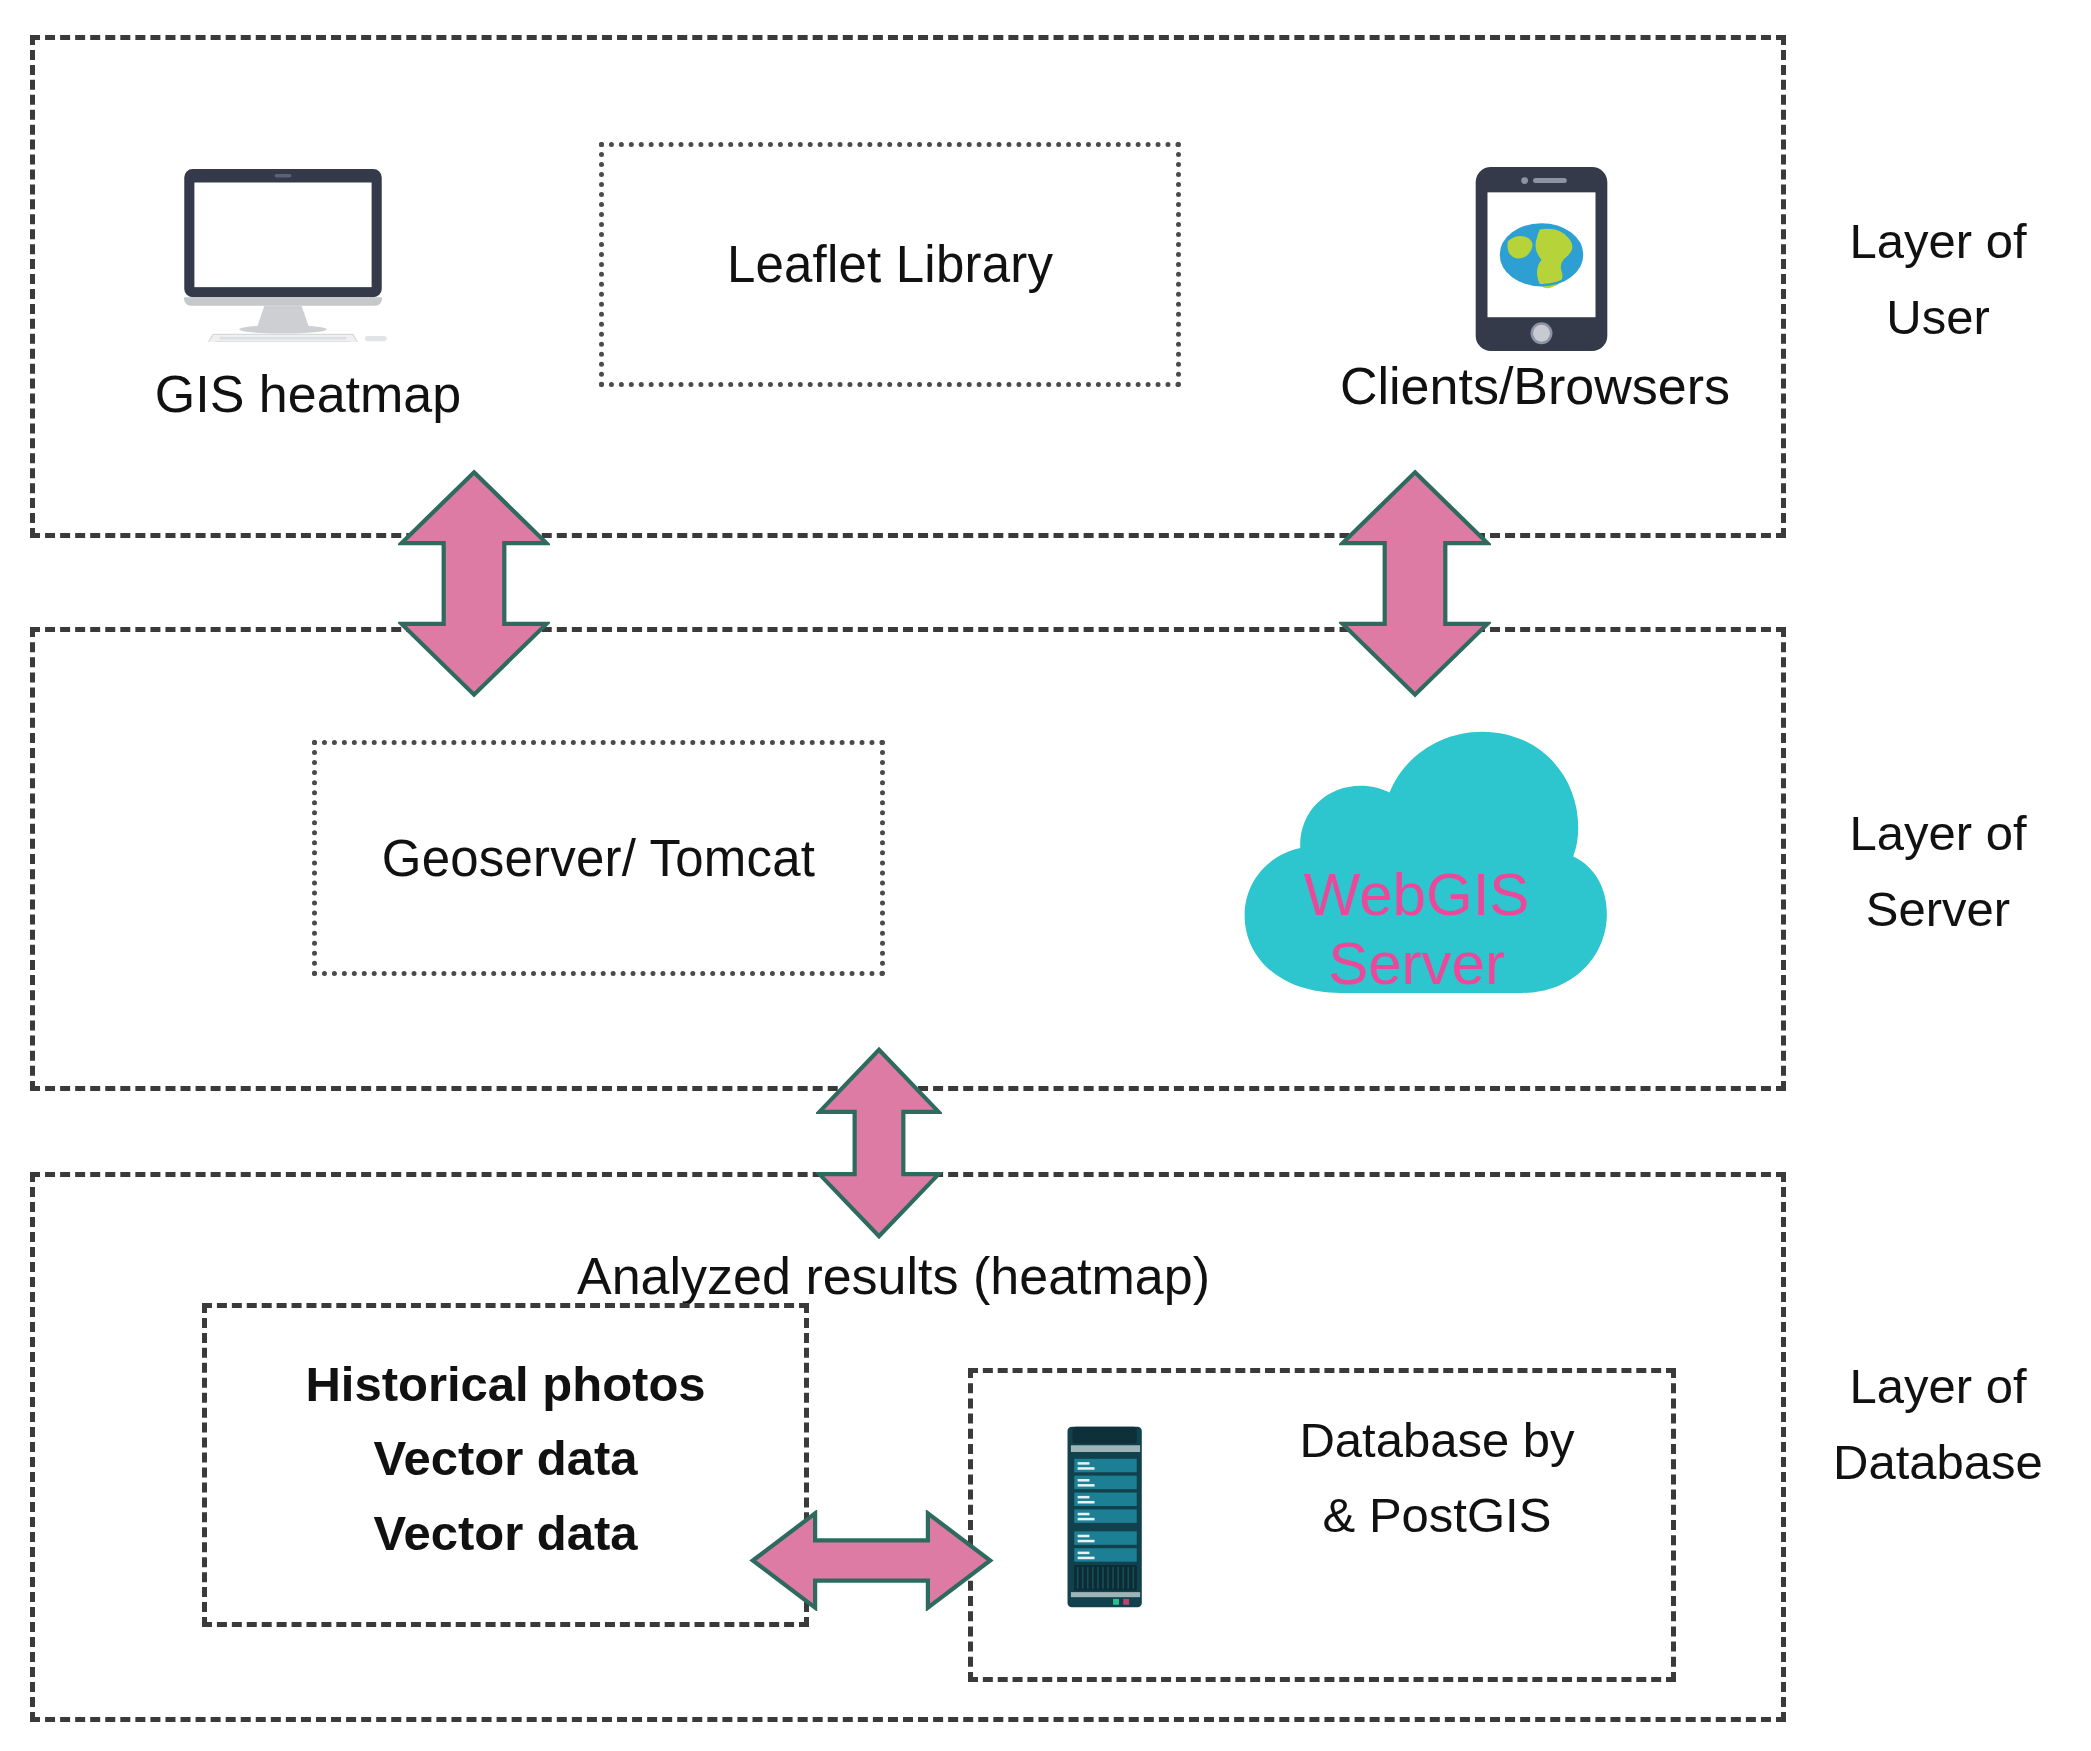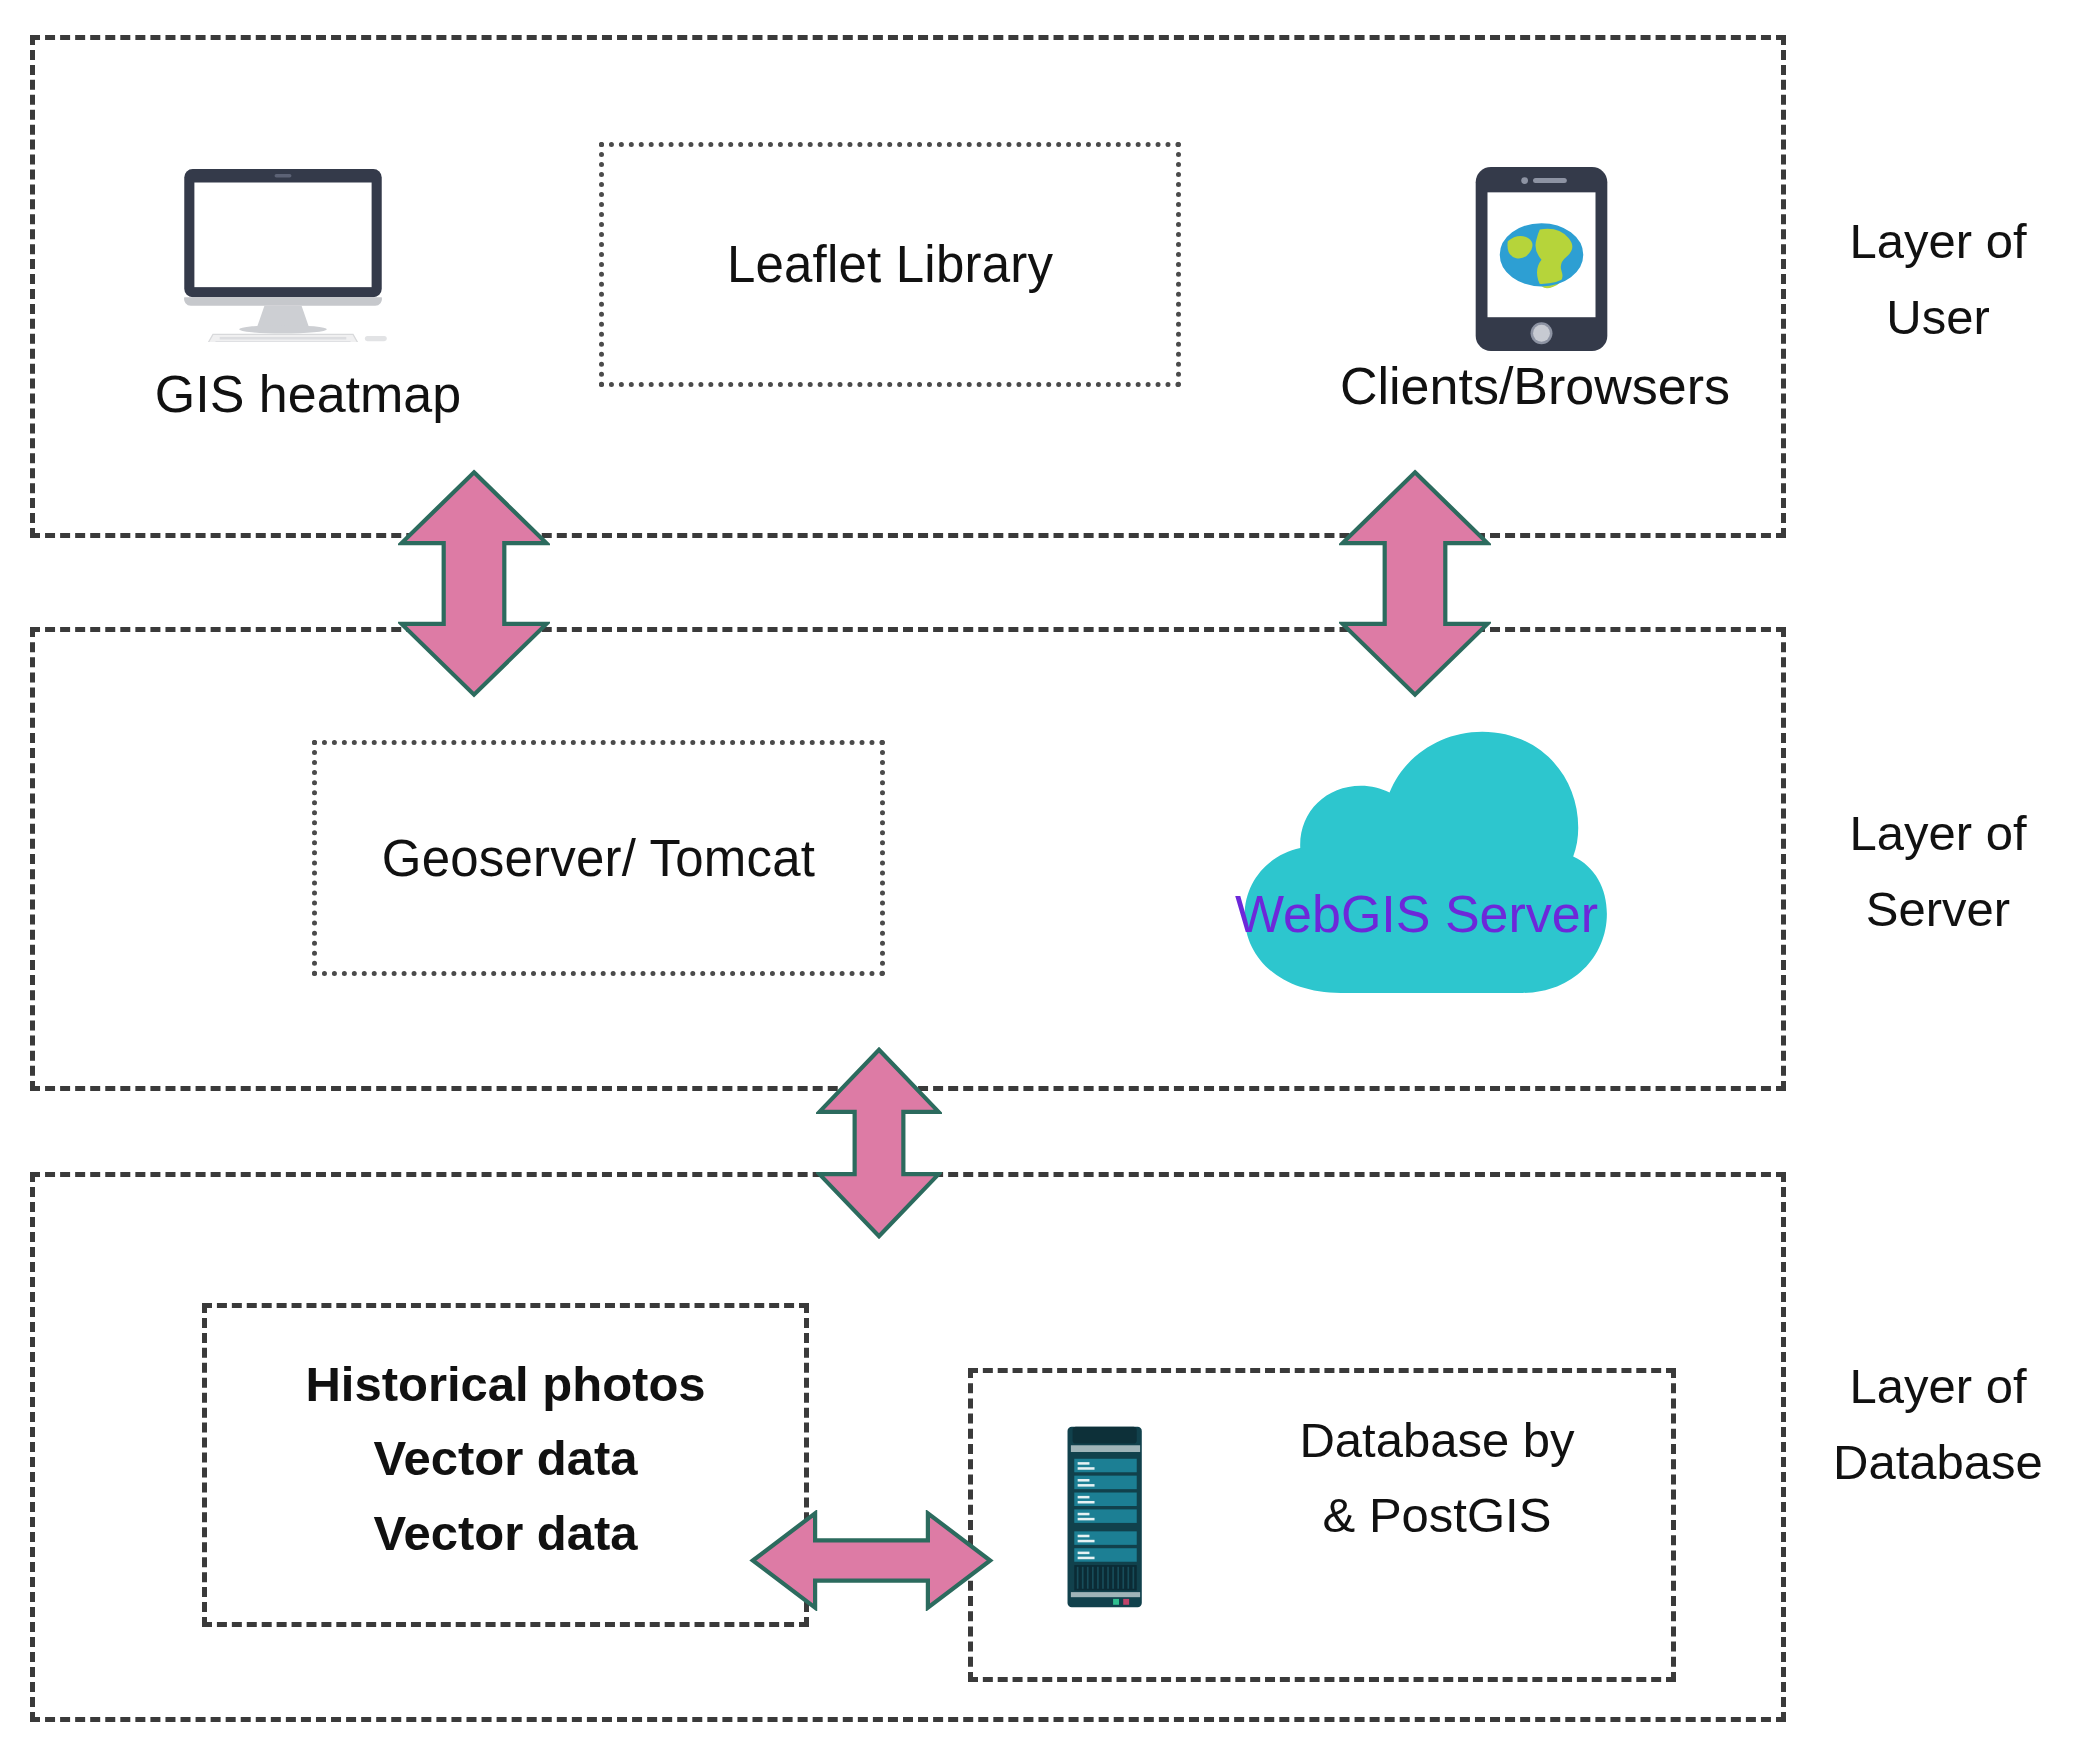--- a/index.html
+++ b/index.html
@@ -130,24 +130,23 @@
   #icon-cloud {
     position: absolute;
     left: 1214px; top: 725px;
     width: 405px; height: 278px;
   }
   #cloud-text {
     position: absolute;
     left: 1214px; top: 860px;
     width: 405px;
     text-align: center;
-    font-size: 52px;
-    color: #6d28d9;
+    font-size: 60px;
+    color: #ec4899;
     pointer-events: none;
-    margin-top: 24px;
   }
   
   #icon-rack {
     position: absolute;
     left: 1064px; top: 1425px;
     width: 83px; height: 184px;
   }
 
   
   .arrow {
@@ -231,20 +230,21 @@
   </div>
   <div id="cloud-text">WebGIS Server</div>
 
   <div id="label-server" class="layer-label">
     <div>Layer of</div>
     <div>Server</div>
   </div>
 
   <div id="layer-database" class="layer-box"></div>
 
+  <div id="caption-analyzed">Analyzed results (heatmap)</div>
 
   <div id="box-sources" class="dashed-inner">
     <div id="sources-text" class="stack-text">
       <div>Historical photos</div>
       <div>Vector data</div>
       <div>Vector data</div>
     </div>
   </div>
 
   <div id="box-dbserver" class="dashed-inner">

